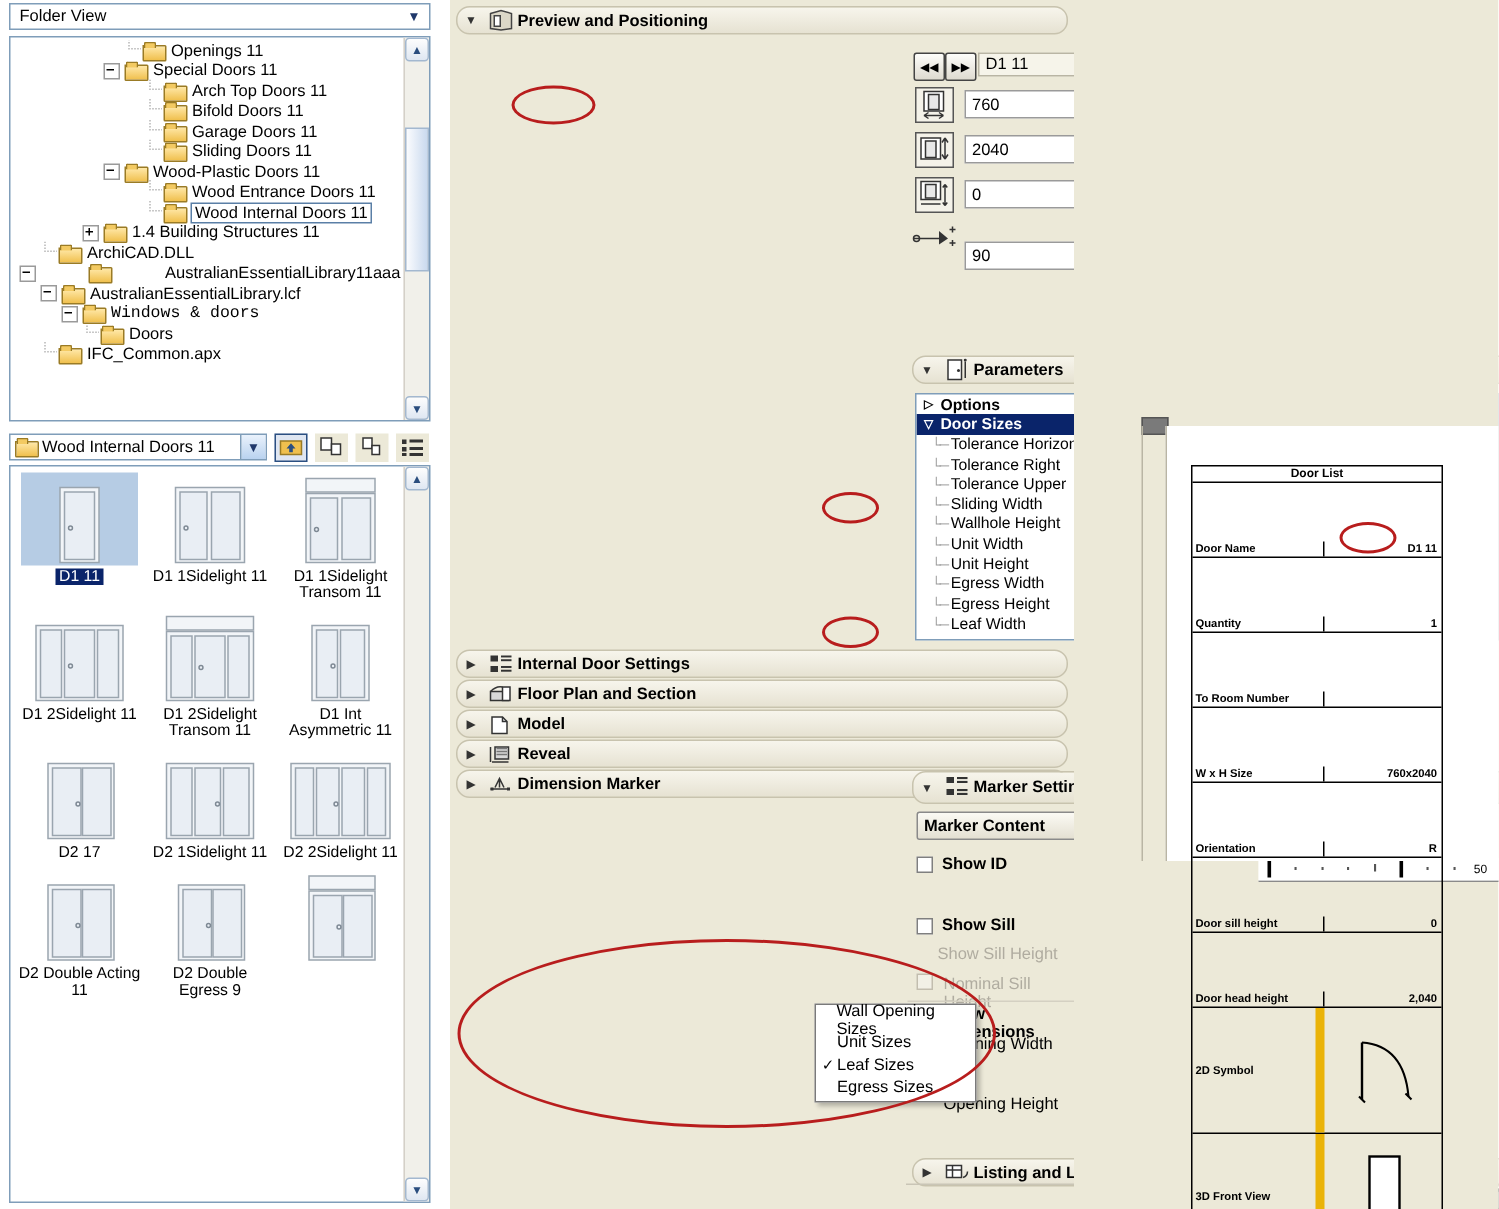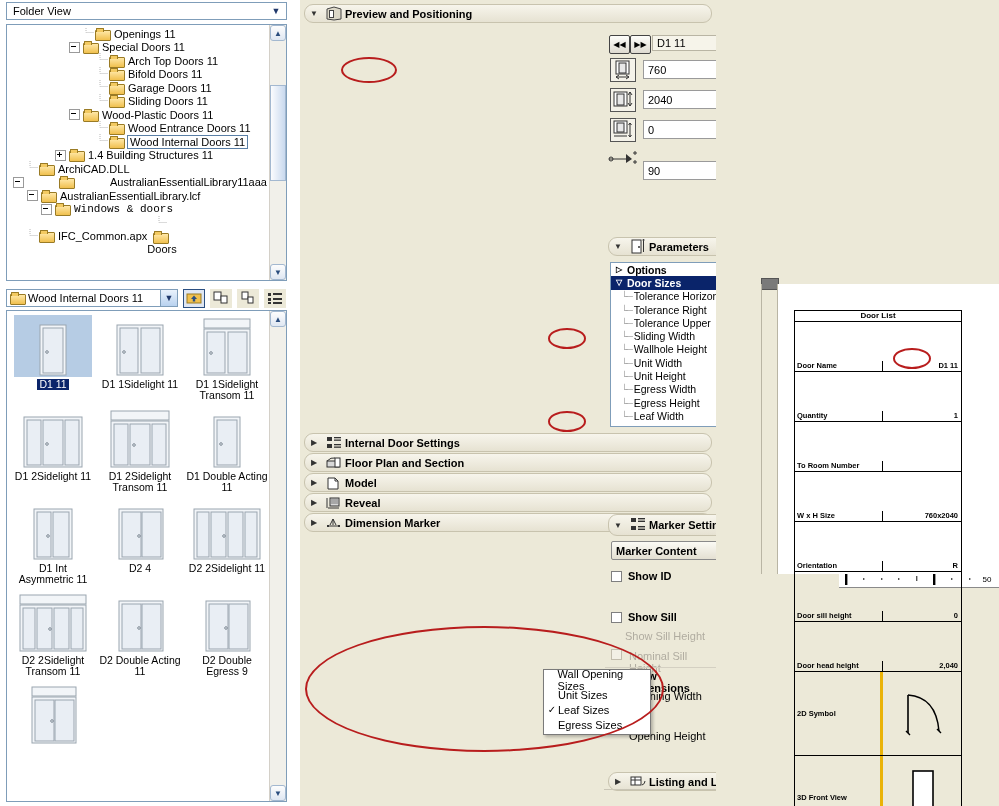--- a/index.html
+++ b/index.html
@@ -162,21 +162,21 @@
   #right{position:absolute;left:716px;top:0;width:283px;height:806px;background:#ece9d8;}
   #sheet{position:absolute;left:61px;top:284px;width:222px;height:290px;background:#fff;border-left:1px solid #b9b5a4;}
   #ruler{position:absolute;left:61px;top:288px;width:222px;height:15px;background:#fff;border-bottom:1px solid #8a8a8a;}
   #doorlist{position:absolute;left:16px;top:26px;width:168px;border:1.4px solid #000;box-sizing:border-box;
     font-size:7.5px;font-weight:bold;}
   #doorlist .hd{text-align:center;border-bottom:1.2px solid #000;height:10px;line-height:10px;font-size:8px;}
   #doorlist .r{display:flex;height:10px;border-bottom:1px solid #000;margin-top:39px;}
   #doorlist .r .k{width:88px;border-right:1px solid #000;padding-left:2px;line-height:10px;box-sizing:border-box;}
   #doorlist .r .v{flex:1;text-align:right;padding-right:3px;line-height:10px;}
   #doorlist .big{display:flex;border-bottom:1px solid #000;height:83px;}
-  #doorlist .big .k{width:88px;border-right:3px solid #eab308;padding-left:2px;box-sizing:border-box;
+  #doorlist .big .k{width:88px;border-right:6px solid #eab308;padding-left:2px;box-sizing:border-box;
     display:flex;align-items:center;text-align:center;}
   #doorlist .big .v{flex:1;display:flex;align-items:center;justify-content:center;}
   #doorlist .big.last{border-bottom:none;}
 
   .vtext{writing-mode:vertical-rl;transform:rotate(180deg);font-size:10px;}
 </style>
 </head>
 <body>
 
 <div id="folderview">
@@ -293,21 +293,21 @@
           </span>
           <span class="tlabel">AustralianEssentialLibrary.lcf</span>
         </div>
         <div class="tnode" style="padding-left: 34px; font-family: Liberation Mono, monospace;">
           <span class="tog"></span>
           <span class="fold">
             <i></i>
           </span>
           <span class="tlabel">Windows &amp; doors</span>
         </div>
-        <div class="tnode" style="padding-left: 48px; flex-direction: column;">
+        <div class="tnode" style="padding-left: 48px;">
           <span class="togsp"><svg width="12" height="13" viewBox="0 0 12 13">
               <path d="M3 0 V6.5 H11" stroke="#b6b6b6" fill="none" stroke-dasharray="1 1"></path>
             </svg></span>
           <span class="fold">
             <i></i>
           </span>
           <span class="tlabel">Doors</span>
         </div>
         <div class="tnode" style="padding-left: 20px;">
           <span class="togsp"><svg width="12" height="13" viewBox="0 0 12 13">
@@ -439,75 +439,63 @@
               <rect x="27" y="15" width="20" height="41" stroke="#9aa5af" fill="#e9eef4"></rect>
               <rect x="49" y="15" width="14" height="41" stroke="#9aa5af" fill="#e9eef4"></rect>
               <circle cx="31" cy="36" r="1.3" fill="none" stroke="#7f8a95"></circle>
             </svg>
           </div>
           <div class="glabel">D1 2Sidelight Transom 11</div>
         </div>
         <div class="gitem">
           <div class="gthumb">
             <svg width="74" height="60" viewBox="0 0 74 60">
-              <rect x="24" y="8" width="26" height="50" stroke="#9aa5af" fill="#f2f5f8"></rect>
-              <rect x="27" y="11" width="20" height="45" stroke="#9aa5af" fill="#e9eef4"></rect>
-              <circle cx="31" cy="35" r="1.3" fill="none" stroke="#7f8a95"></circle>
-            </svg>
-          </div>
-          <div class="glabel">D1 Double Acting 11</div>
-        </div>
-        <div class="gitem">
-          <div class="gthumb">
-            <svg width="74" height="60" viewBox="0 0 74 60">
               <rect x="18" y="8" width="38" height="50" stroke="#9aa5af" fill="#f2f5f8"></rect>
               <rect x="21" y="11" width="14" height="45" stroke="#9aa5af" fill="#e9eef4"></rect>
               <rect x="37" y="11" width="16" height="45" stroke="#9aa5af" fill="#e9eef4"></rect>
               <circle cx="32" cy="35" r="1.3" fill="none" stroke="#7f8a95"></circle>
             </svg>
           </div>
           <div class="glabel">D1 Int Asymmetric 11</div>
         </div>
         <div class="gitem">
           <div class="gthumb">
             <svg width="74" height="60" viewBox="0 0 74 60">
               <rect x="16" y="8" width="44" height="50" stroke="#9aa5af" fill="#f2f5f8"></rect>
               <rect x="19" y="11" width="19" height="45" stroke="#9aa5af" fill="#e9eef4"></rect>
               <rect x="39" y="11" width="19" height="45" stroke="#9aa5af" fill="#e9eef4"></rect>
               <circle cx="36" cy="35" r="1.3" fill="none" stroke="#7f8a95"></circle>
             </svg>
           </div>
-          <div class="glabel">D2 4</div>
+          <div class="glabel">D2 17</div>
+        </div>
+        <div class="gitem">
+          <div class="gthumb">
+            <svg width="74" height="60" viewBox="0 0 74 60">
+              <rect x="8" y="8" width="58" height="50" stroke="#9aa5af" fill="#f2f5f8"></rect>
+              <rect x="11" y="11" width="14" height="45" stroke="#9aa5af" fill="#e9eef4"></rect>
+              <rect x="27" y="11" width="17" height="45" stroke="#9aa5af" fill="#e9eef4"></rect>
+              <rect x="46" y="11" width="17" height="45" stroke="#9aa5af" fill="#e9eef4"></rect>
+              <circle cx="42" cy="35" r="1.3" fill="none" stroke="#7f8a95"></circle>
+            </svg>
+          </div>
+          <div class="glabel">D2 1Sidelight 11</div>
         </div>
         <div class="gitem">
           <div class="gthumb">
             <svg width="74" height="60" viewBox="0 0 74 60">
               <rect x="4" y="8" width="66" height="50" stroke="#9aa5af" fill="#f2f5f8"></rect>
               <rect x="7" y="11" width="12" height="45" stroke="#9aa5af" fill="#e9eef4"></rect>
               <rect x="21" y="11" width="15" height="45" stroke="#9aa5af" fill="#e9eef4"></rect>
               <rect x="38" y="11" width="15" height="45" stroke="#9aa5af" fill="#e9eef4"></rect>
               <rect x="55" y="11" width="12" height="45" stroke="#9aa5af" fill="#e9eef4"></rect>
               <circle cx="34" cy="35" r="1.3" fill="none" stroke="#7f8a95"></circle>
             </svg>
           </div>
           <div class="glabel">D2 2Sidelight 11</div>
-        </div>
-        <div class="gitem">
-          <div class="gthumb">
-            <svg width="74" height="60" viewBox="0 0 74 60">
-              <rect x="4" y="2" width="66" height="9" stroke="#9aa5af" fill="#f2f5f8"></rect>
-              <rect x="4" y="12" width="66" height="46" stroke="#9aa5af" fill="#f2f5f8"></rect>
-              <rect x="7" y="15" width="12" height="41" stroke="#9aa5af" fill="#e9eef4"></rect>
-              <rect x="21" y="15" width="15" height="41" stroke="#9aa5af" fill="#e9eef4"></rect>
-              <rect x="38" y="15" width="15" height="41" stroke="#9aa5af" fill="#e9eef4"></rect>
-              <rect x="55" y="15" width="12" height="41" stroke="#9aa5af" fill="#e9eef4"></rect>
-              <circle cx="34" cy="36" r="1.3" fill="none" stroke="#7f8a95"></circle>
-            </svg>
-          </div>
-          <div class="glabel">D2 2Sidelight Transom 11</div>
         </div>
         <div class="gitem">
           <div class="gthumb">
             <svg width="74" height="60" viewBox="0 0 74 60">
               <rect x="16" y="8" width="44" height="50" stroke="#9aa5af" fill="#f2f5f8"></rect>
               <rect x="19" y="11" width="19" height="45" stroke="#9aa5af" fill="#e9eef4"></rect>
               <rect x="39" y="11" width="19" height="45" stroke="#9aa5af" fill="#e9eef4"></rect>
               <circle cx="36" cy="35" r="1.3" fill="none" stroke="#7f8a95"></circle>
             </svg>
           </div>

